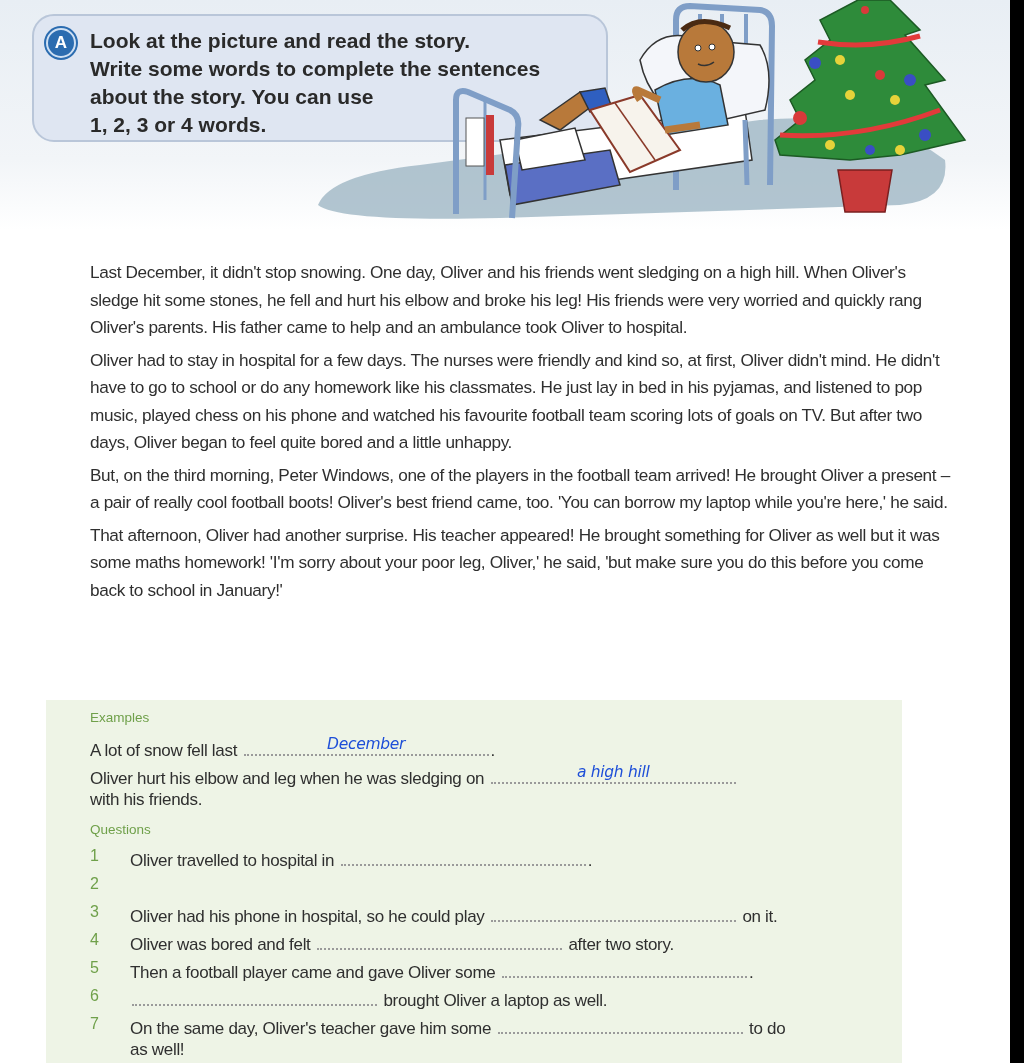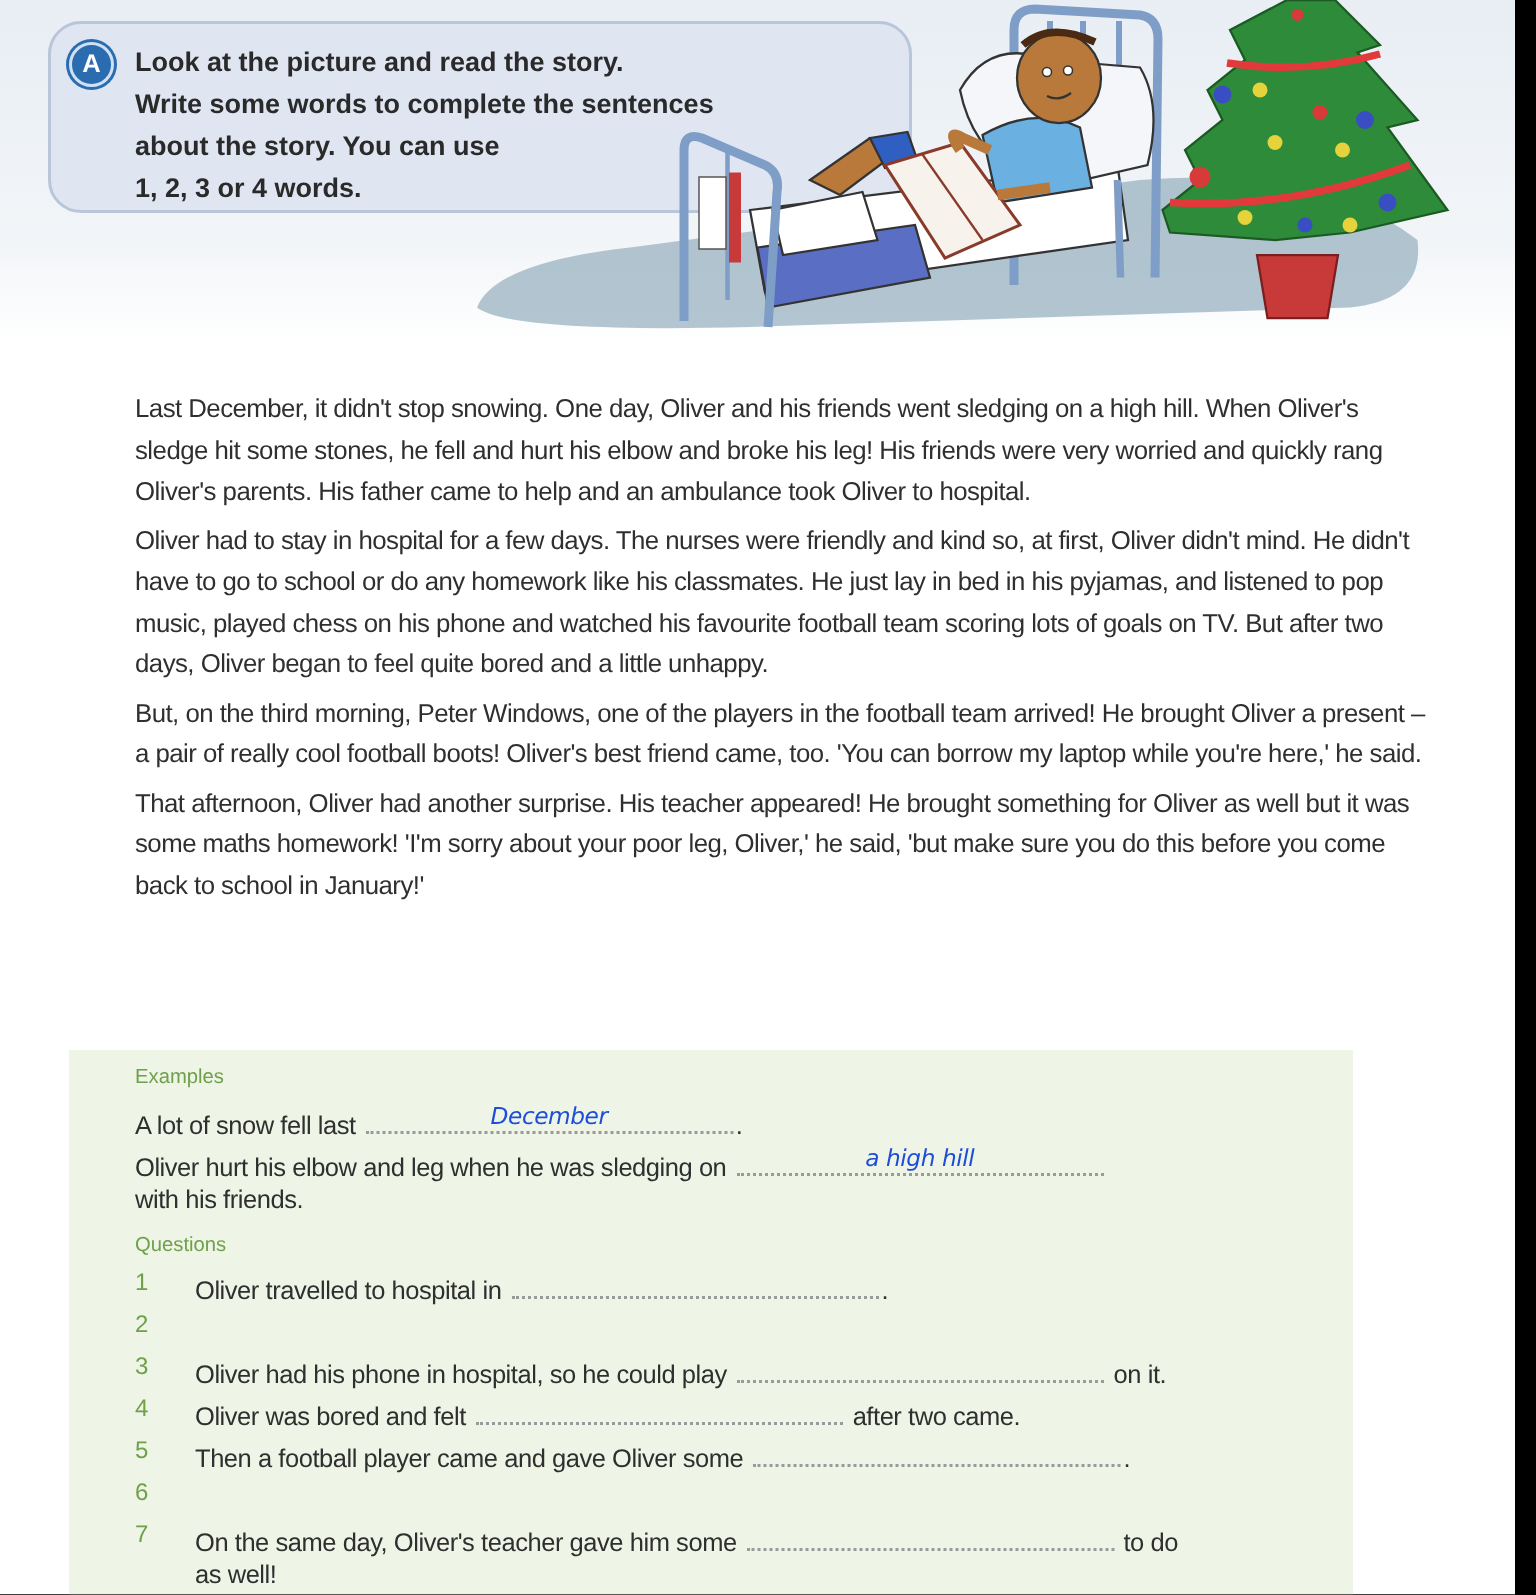--- a/index.html
+++ b/index.html
@@ -21,21 +21,21 @@
     }
     .badge {
       position: absolute; left: 46px; top: 28px; width: 26px; height: 26px;
       border-radius: 50%; background: #2b6cb0; border: 2px solid #cfe0f3;
       box-shadow: 0 0 0 2px #2b6cb0;
       color: #fff; font-weight: bold; font-size: 17px; line-height: 26px; text-align: center;
       font-family: "Liberation Sans", sans-serif;
     }
     .instruction-text {
       position: absolute; left: 90px; top: 27px; width: 510px;
-      font-size: 18px; line-height: 28px; font-weight: bold; color: #2a2a2a;
+      font-size: 21px; line-height: 28px; font-weight: bold; color: #2a2a2a;
       font-family: "Liberation Sans", sans-serif;
     }
     .instruction-text span { display: block; white-space: nowrap; }
     .illustration { position: absolute; left: 310px; top: 0; width: 690px; height: 230px; }
     .story {
       position: absolute; left: 90px; top: 240px; width: 860px;
       font-family: "Liberation Sans Narrow", "Liberation Sans", sans-serif;
       font-size: 17.2px; line-height: 27.5px; color: #2f2f2f; letter-spacing: -0.35px; margin-top: 19px;
     }
     .story p { margin: 0 0 5px 0; }
@@ -174,30 +174,34 @@
     <div class="q-line" style="top:202px;">
       <span>Oliver had his phone in hospital, so he could play</span>
       <span class="blank" style="width:245px;"></span>
       <span>on it.</span>
     </div>
 
     <div class="q-num" style="top:231px;">4</div>
     <div class="q-line" style="top:230px;">
       <span>Oliver was bored and felt</span>
       <span class="blank" style="width:245px;"></span>
-      <span>after two came.</span>
+      <span>after two story.</span>
     </div>
 
     <div class="q-num" style="top:259px;">5</div>
     <div class="q-line" style="top:258px;">
       <span>Then a football player came and gave Oliver some</span>
       <span class="blank" style="width:245px;"></span><span>.</span>
     </div>
 
     <div class="q-num" style="top:287px;">6</div>
+    <div class="q-line" style="top:286px;">
+      <span class="blank" style="width:245px;"></span>
+      <span>brought Oliver a laptop as well.</span>
+    </div>
 
     <div class="q-num" style="top:315px;">7</div>
     <div class="q-line" style="top:314px;">
       <span>On the same day, Oliver's teacher gave him some</span>
       <span class="blank" style="width:245px;"></span>
       <span>to do</span>
     </div>
     <div class="q-line" style="top:340px;">as well!</div>
   </div>
 </div>

